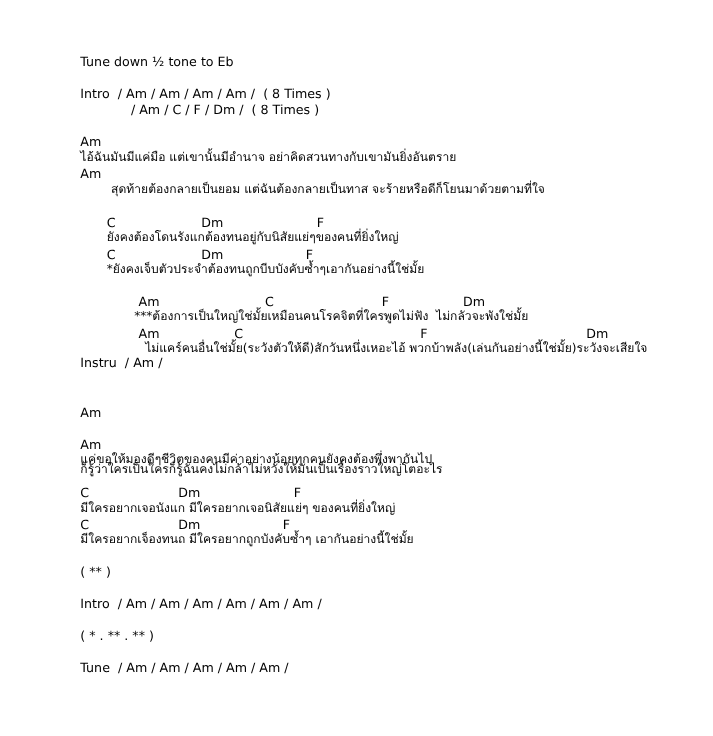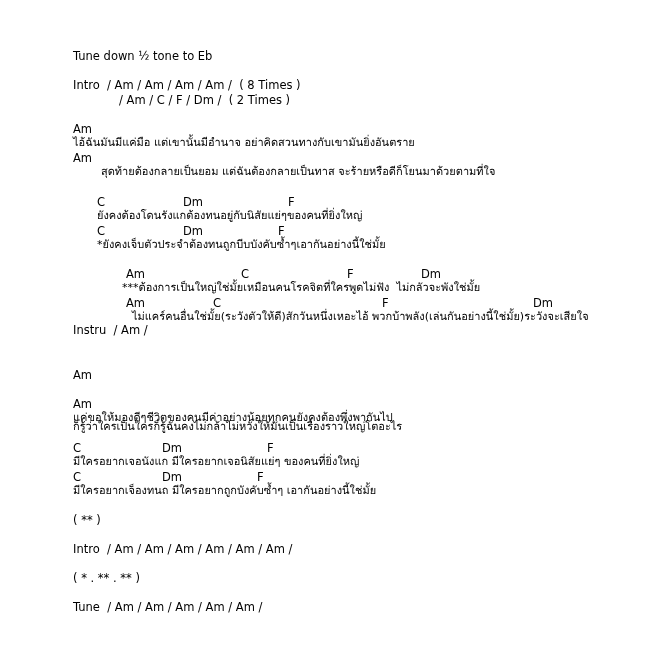--- a/index.html
+++ b/index.html
@@ -7,21 +7,21 @@
            font-family:"DejaVu Sans","Liberation Sans",sans-serif; color:#000; }
     .ln { position:absolute; white-space:pre; line-height:14px; }
     .b { font-weight:normal; font-size:11.5px; }
     .t { font-size:11px; }
   </style>
 </head>
 <body>
 
 <div class="ln b" style="left:73px;top:49px;">Tune down ½ tone to Eb</div>
 <div class="ln b" style="left:73px;top:78px;">Intro  / Am / Am / Am / Am /  ( 8 Times )</div>
-<div class="ln b" style="left:119px;top:93px;">/ Am / C / F / Dm /  ( 2 Times )</div>
+<div class="ln b" style="left:119px;top:93px;">/ Am / C / F / Dm /  ( 8 Times )</div>
 
 <div id="blocks">
     <div class="ln b" style="left: 73px; top: 122px;">Am</div>
     <div class="ln t" style="left: 73px; top: 136px;">ไอ้ฉันมันมีแค่มือ แต่เขานั้นมีอำนาจ อย่าคิดสวนทางกับเขามันยิ่งอันตราย</div>
     <div class="ln b" style="left: 73px; top: 151px;">Am</div>
     <div class="ln t" style="left: 73px; top: 165px; margin-left: 28px;">สุดท้ายต้องกลายเป็นยอม แต่ฉันต้องกลายเป็นทาส จะร้ายหรือดีก็โยนมาด้วยตามที่ใจ</div>
     <div class="ln b" style="left: 97px; top: 195px;">C</div>
     <div class="ln b" style="left: 183px; top: 195px;">Dm</div>
     <div class="ln b" style="left: 288px; top: 195px;">F</div>
     <div class="ln t" style="left: 97px; top: 209px;">ยังคงต้องโดนรังแกต้องทนอยู่กับนิสัยแย่ๆของคนที่ยิ่งใหญ่</div>

